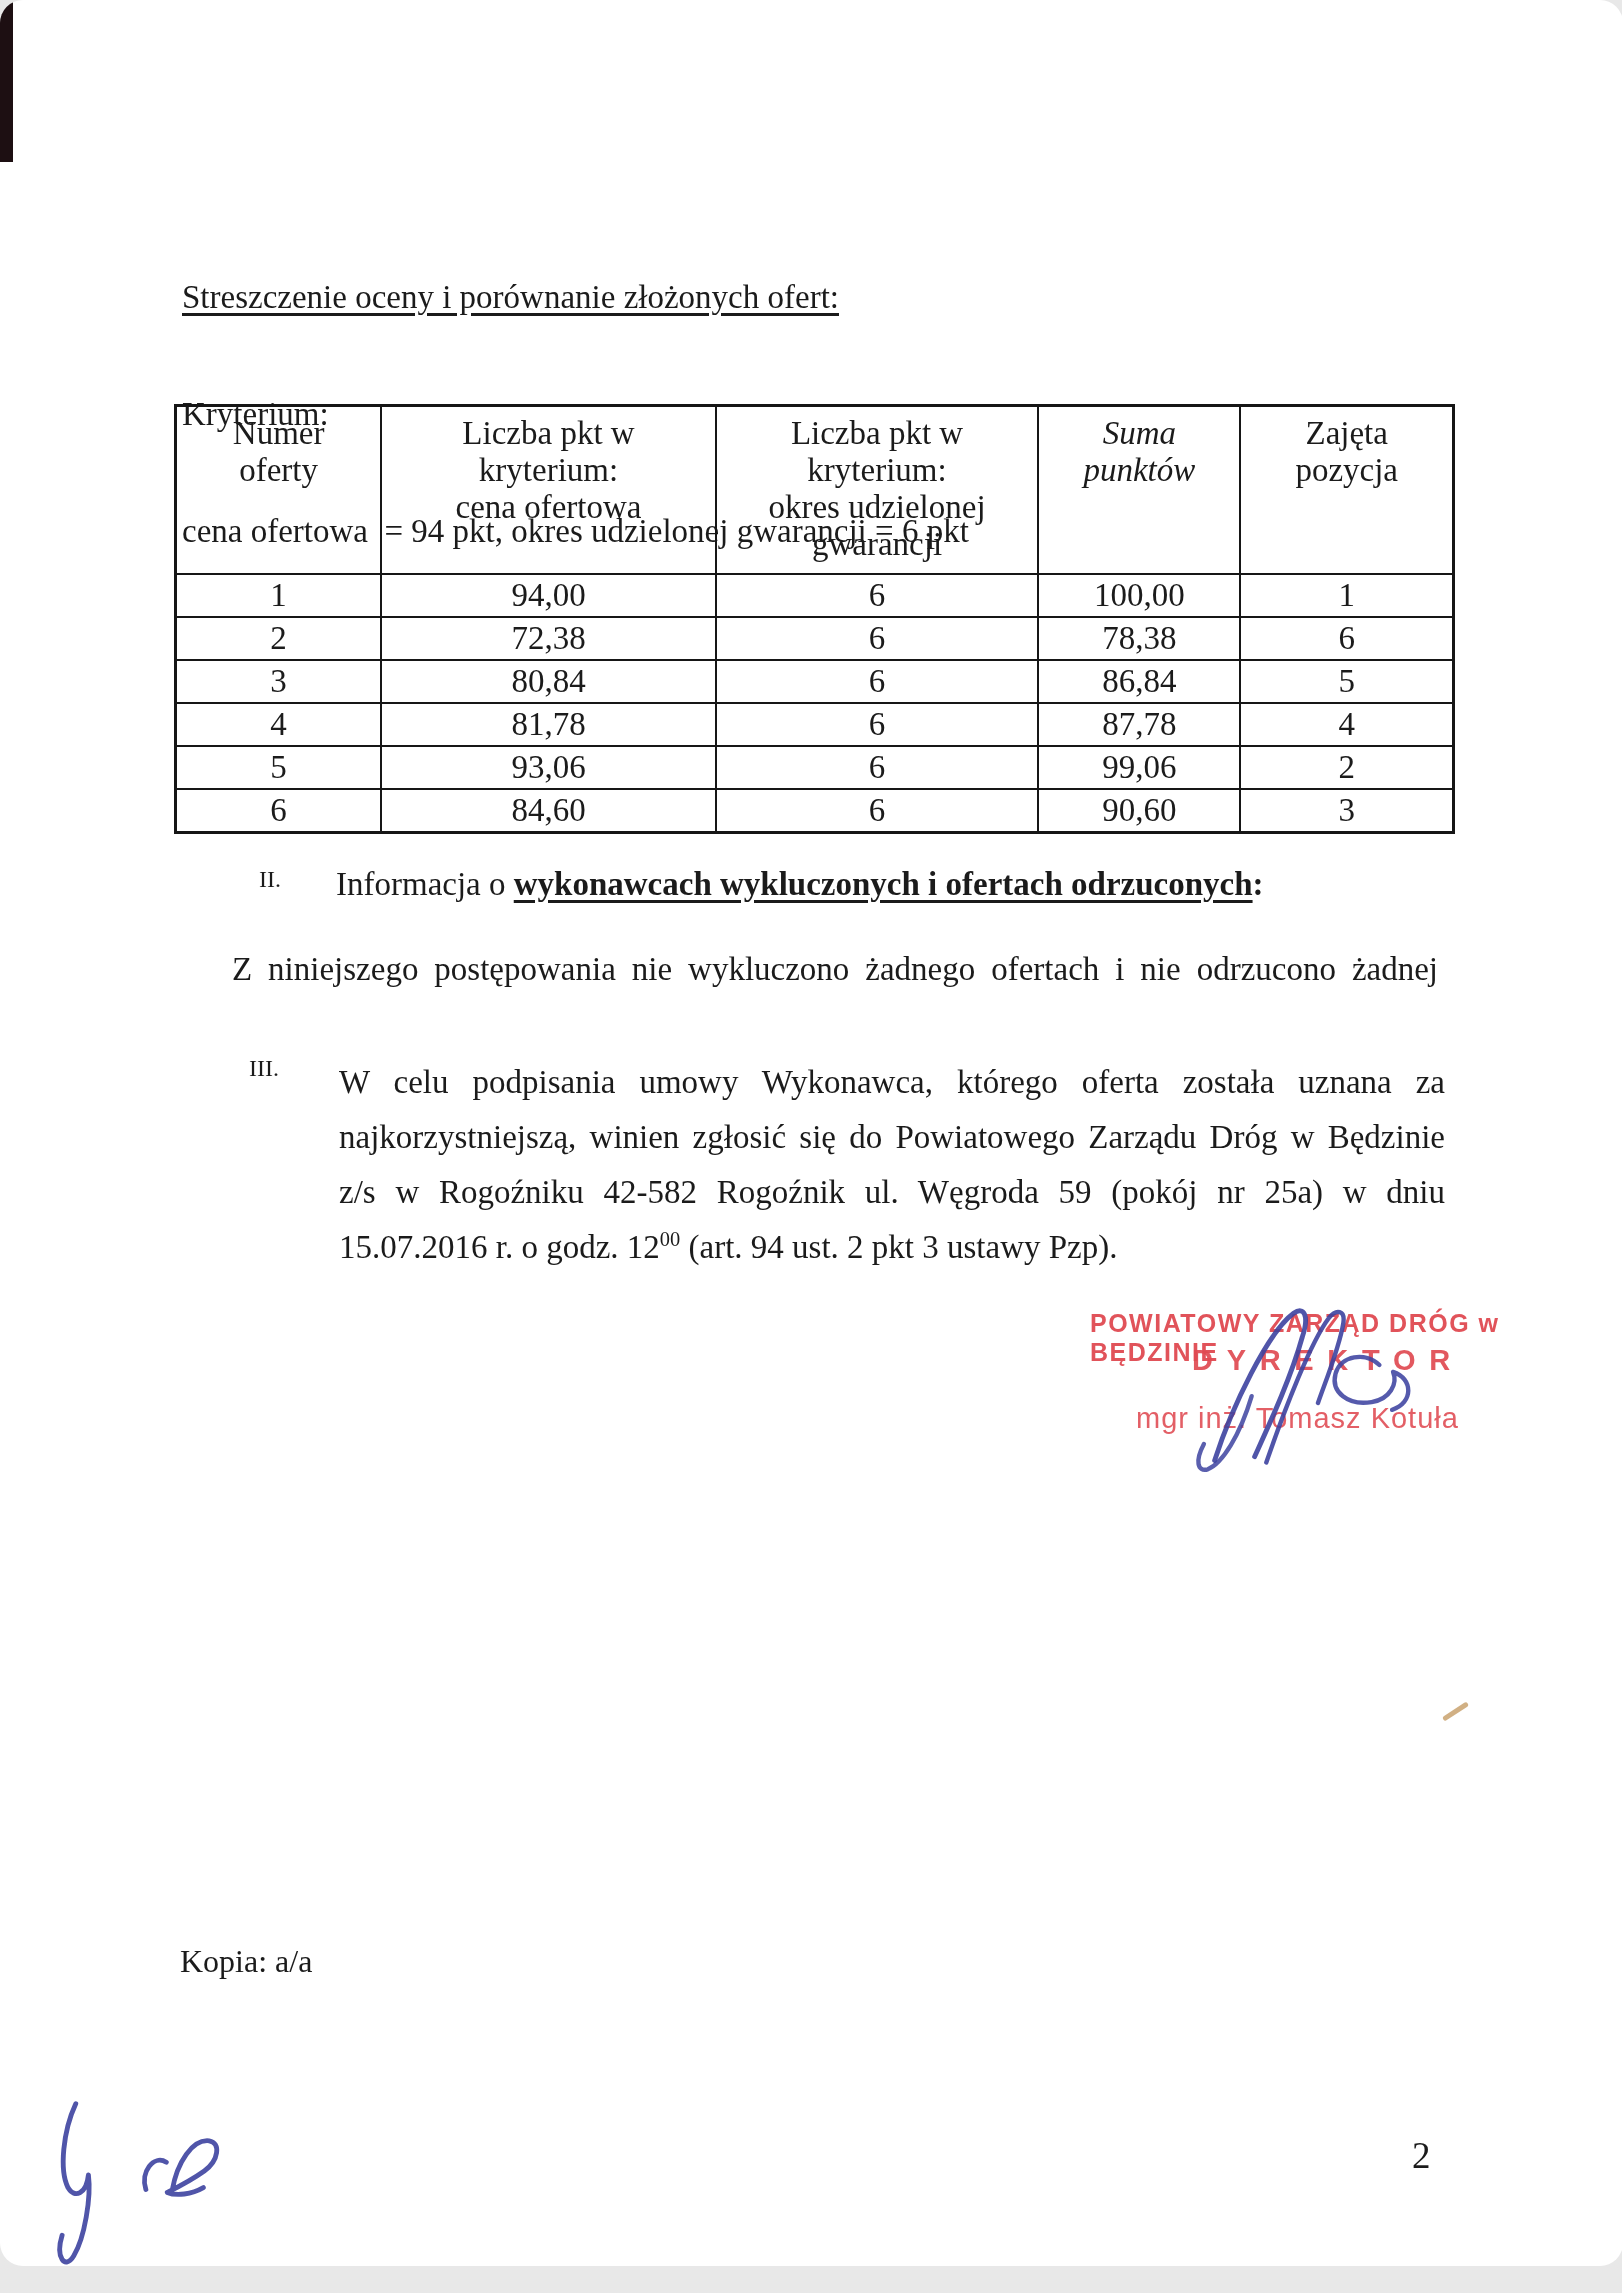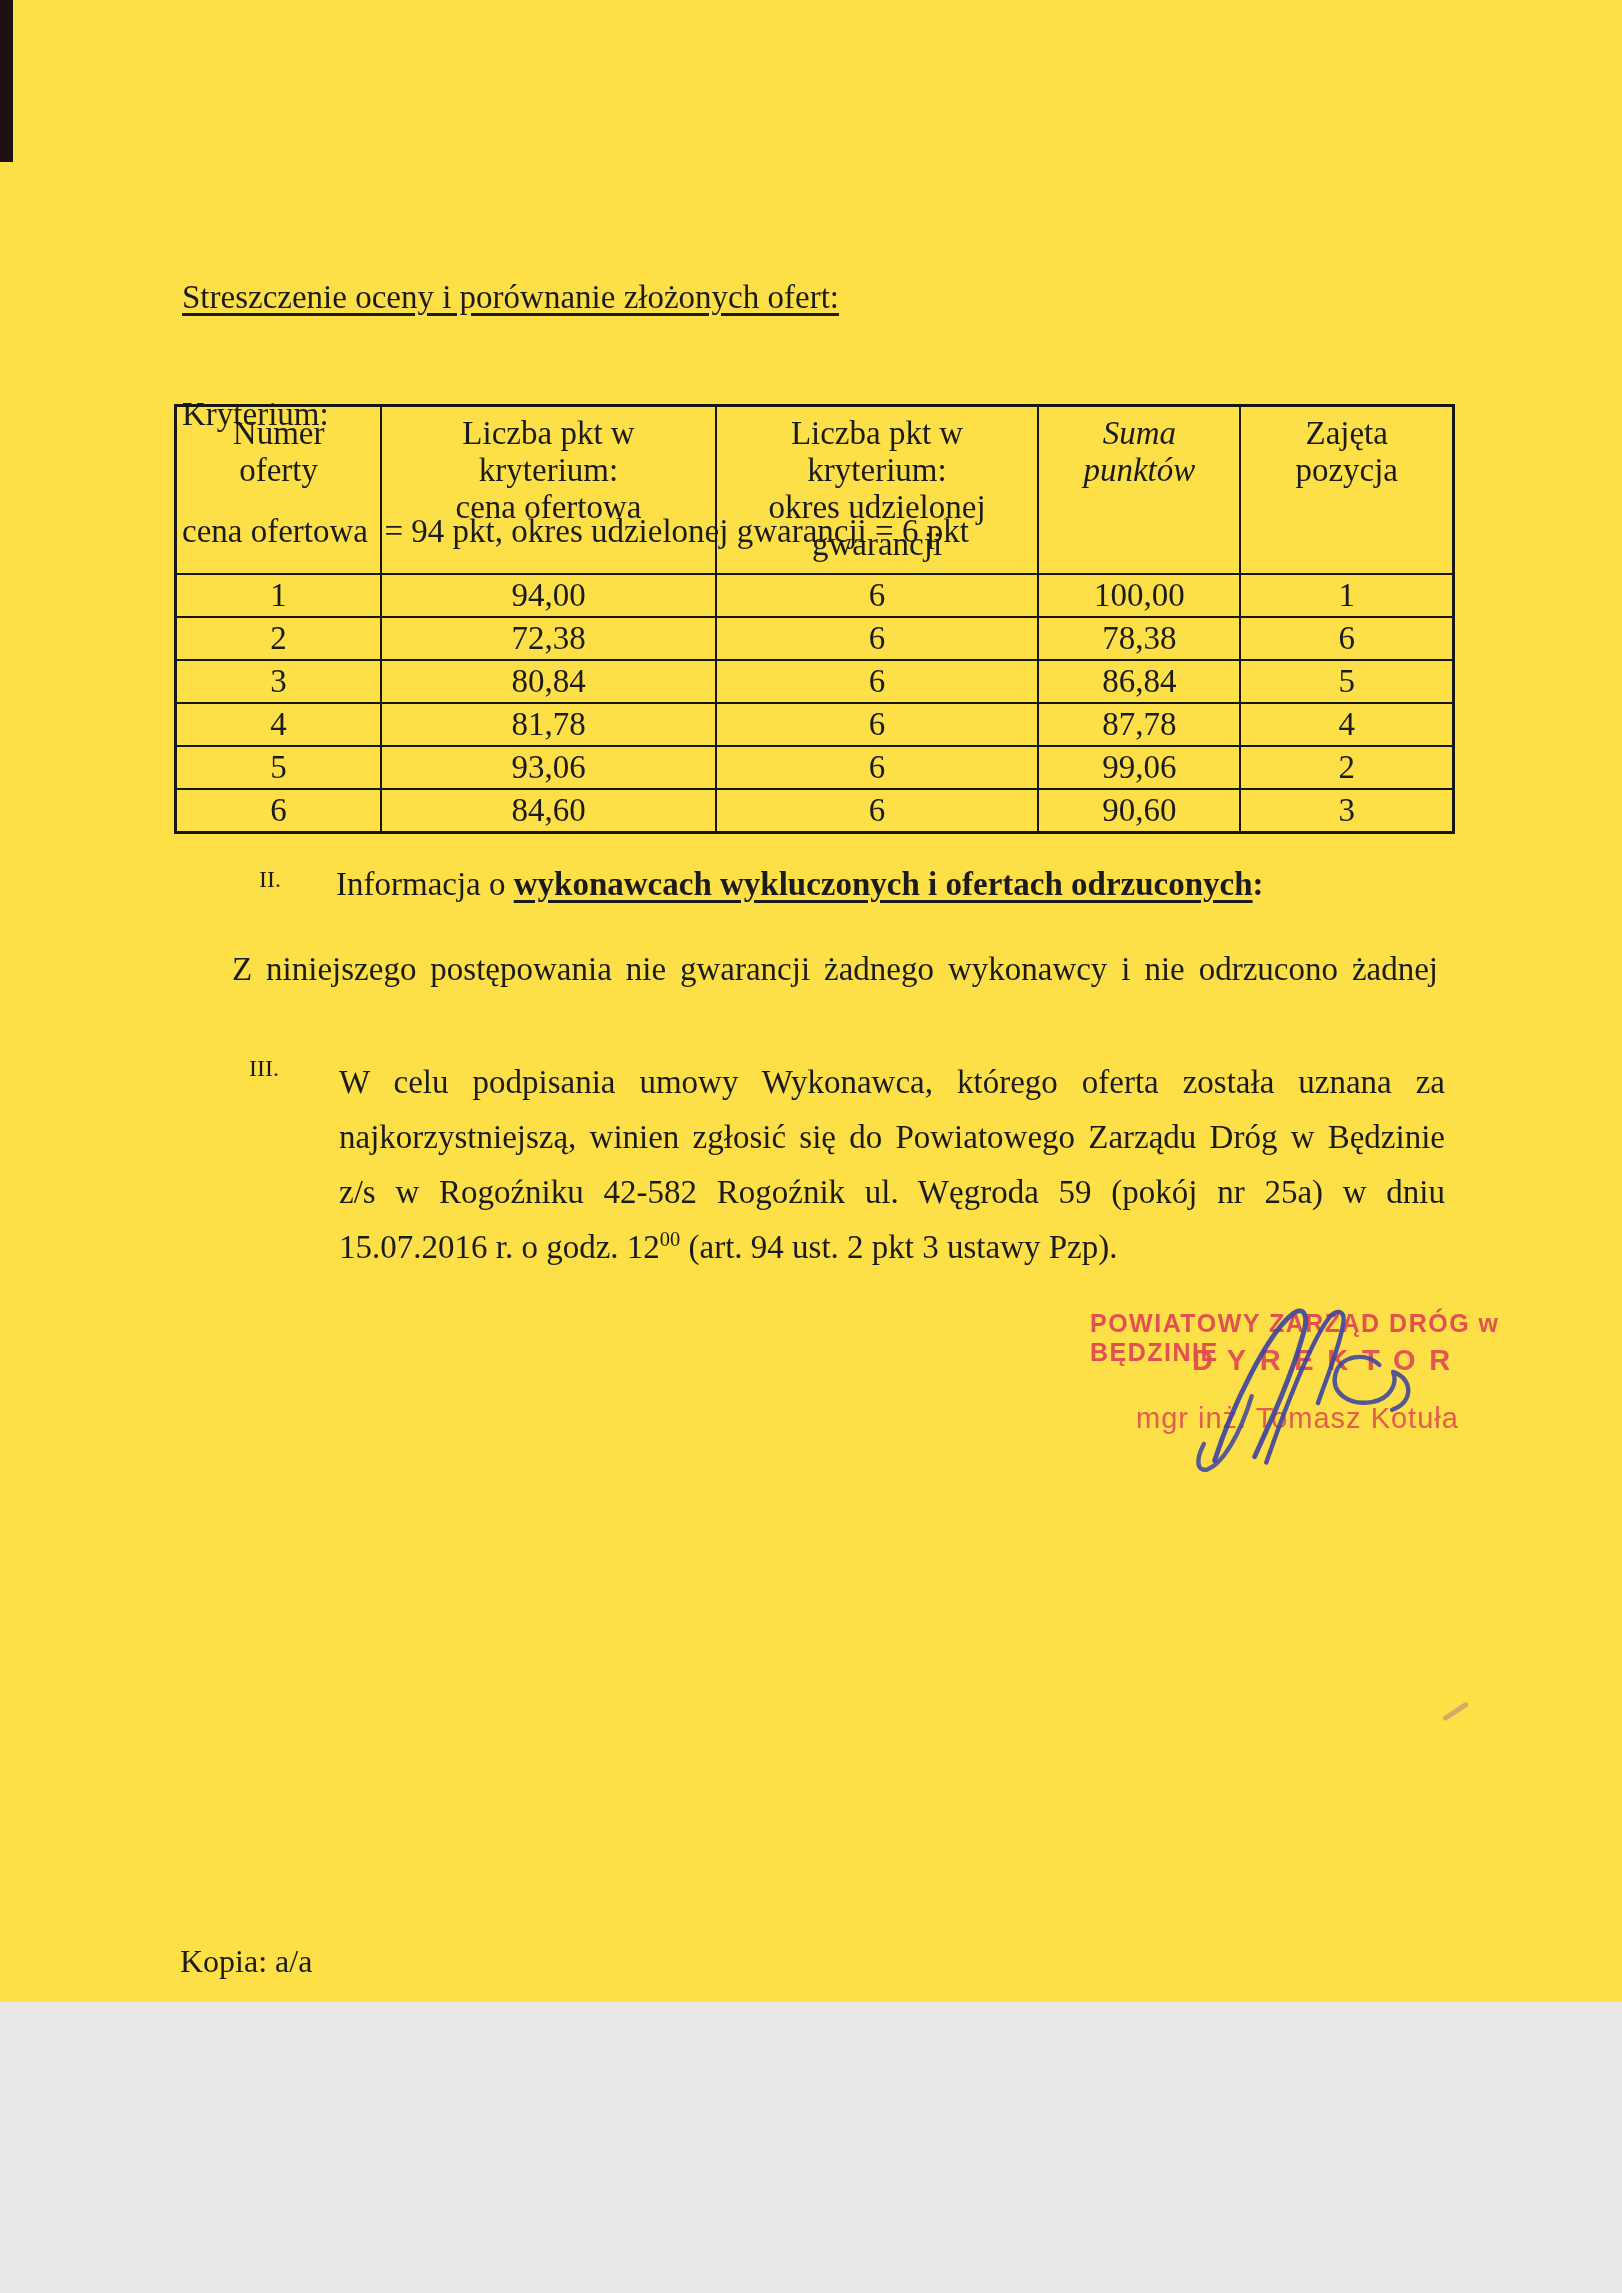--- a/index.html
+++ b/index.html
@@ -1,22 +1,23 @@
 <!DOCTYPE html>
 <html lang="pl"><head>
 <meta charset="utf-8">
 <style>
   html,body{margin:0;padding:0;background:#e8e8e8;}
   .page{
     position:relative;
-    width:1623px;height:2002px;
-    background:#fde047;
+    width:1623px;height:2266px;
+    background:#ffffff;
     overflow:hidden;
     font-family:"Liberation Serif","DejaVu Serif",serif;
     color:#1b1b1b;
+    border-radius:23px;
   }
   .abs{position:absolute;}
   
   .edge-strip{left:0;top:0;width:12.7px;height:162px;background:#1d0f12;}
   .tan-mark{left:1441px;top:1709px;width:29px;height:4.9px;background:#c9a26e;
             transform:rotate(-33deg);border-radius:2.9px;opacity:.85;}
   
   .summary{left:182px;top:200px;font-size:33px;line-height:39px;white-space:pre-wrap;}
   .summary .title{text-decoration:underline;text-underline-offset:4.9px;}
   
@@ -124,21 +125,21 @@
       </tr>
     </tbody>
   </table>
 
   <div class="abs numeral" style="left:259px;top:866px;">II.</div>
   <div class="abs sec2-head">
     <span>Informacja o </span><span class="sec2-emph">wykonawcach wykluczonych i ofertach odrzuconych</span><b>:</b>
   </div>
 
   <div class="abs sec2-body">
-    <div class="just" style="text-indent:47px;">Z niniejszego postępowania nie gwarancji żadnego wykonawcy i nie odrzucono żadnej</div>
+    <div class="just" style="text-indent:47px;">Z niniejszego postępowania nie wykluczono żadnego ofertach i nie odrzucono żadnej</div>
   </div>
 
   <div class="abs numeral" style="left:249px;top:1055px;">III.</div>
   <div class="abs sec3-body">
     <div class="just">W celu podpisania umowy Wykonawca, którego oferta została uznana za</div>
     <div class="just">najkorzystniejszą, winien zgłosić się do Powiatowego Zarządu Dróg w Będzinie</div>
     <div class="just">z/s w Rogoźniku 42-582 Rogoźnik ul. Węgroda 59 (pokój nr 25a) w dniu</div>
     <div><span>15.07.2016 r. o godz. 12</span><sup>00</sup><span> (art. 94 ust. 2 pkt 3 ustawy Pzp).</span></div>
   </div>
 

